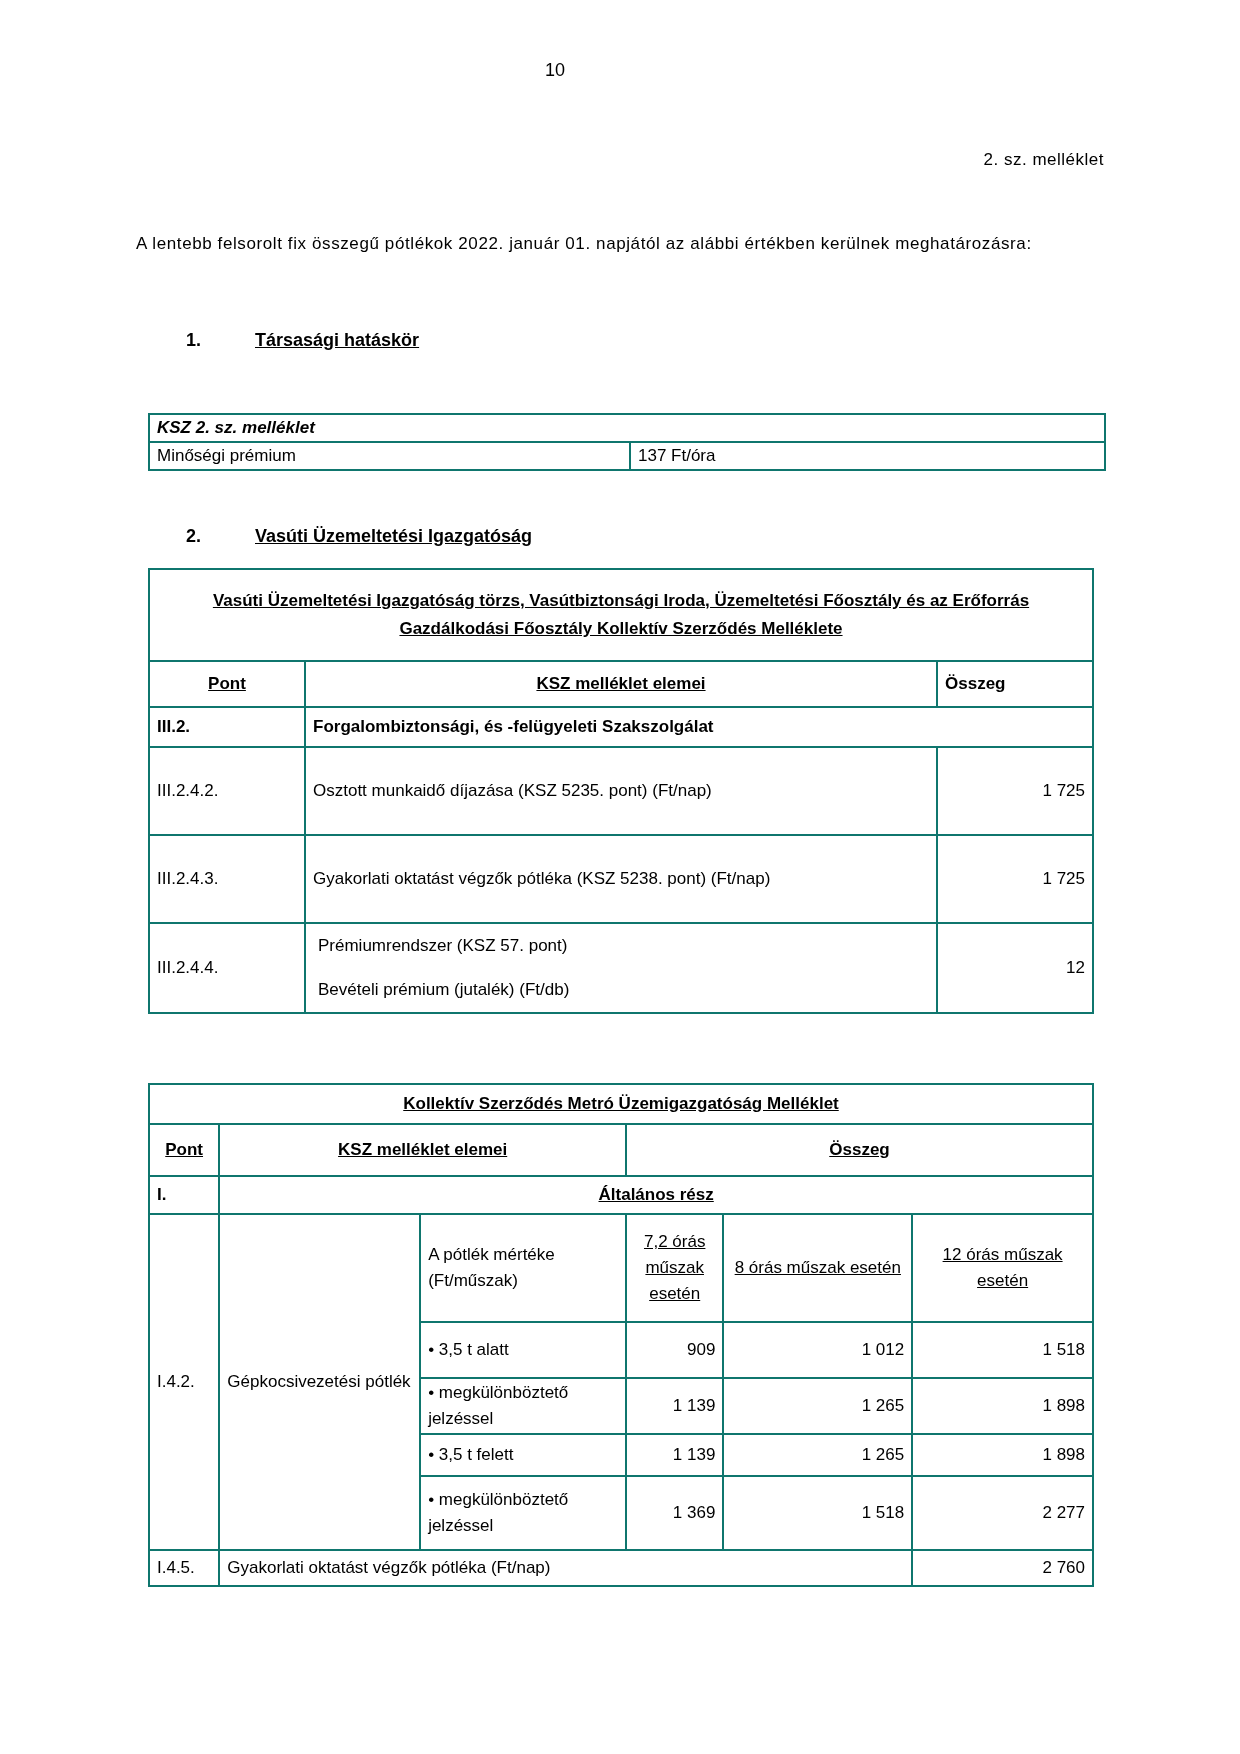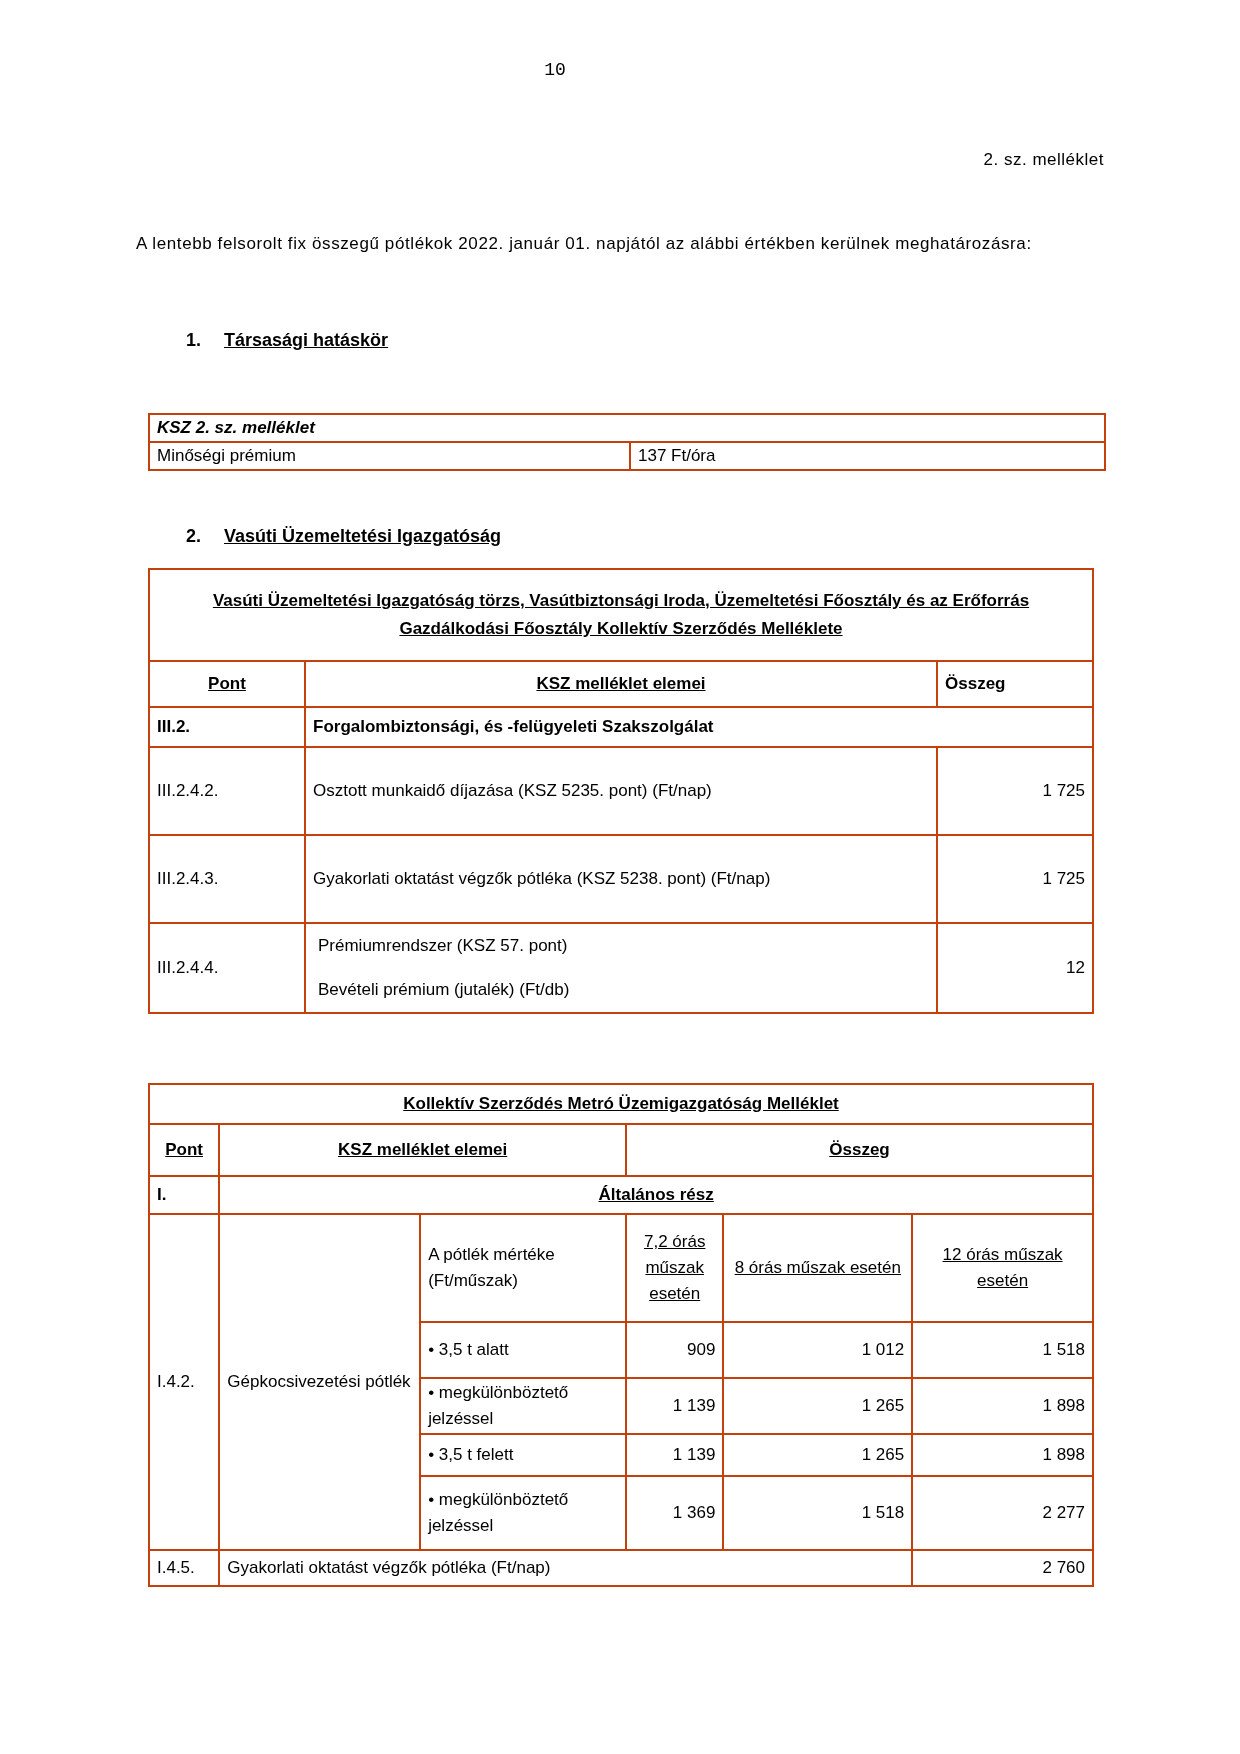--- a/index.html
+++ b/index.html
@@ -1,24 +1,24 @@
 <!DOCTYPE html>
 <html><head>
 <meta charset="utf-8">
 <style>
   html, body { margin:0; padding:0; background:#fff; }
   body { width:1240px; height:1754px; position:relative; font-family:"Liberation Sans", sans-serif; color:#000; }
-  .pagenum { position:absolute; top:60px; left:0; width:1110px; text-align:center; font-family:Liberation Mono, monospace; font-size:18px; }
+  .pagenum { position:absolute; top:60px; left:0; width:1110px; text-align:center; font-family:Liberation Sans, sans-serif; font-size:18px; }
   .annex { position:absolute; top:150px; right:136px; font-size:17px; letter-spacing:0.5px; }
   .intro { position:absolute; top:230px; left:136px; width:958px; font-size:17px; line-height:28px; text-align:justify; letter-spacing:0.6px; }
   .section { position:absolute; left:186px; font-size:18px; font-weight:bold; }
   .section .num { display:inline-block; width:38px; }
-  .section .title { text-decoration:underline; }
+  .section .title { text-decoration:underline;margin-left:31px; }
   table { border-collapse:collapse; position:absolute; font-size:17px; }
-  td { border:2px solid #c2410c; padding:0 7px; }
+  td { border:2px solid #0f766e; padding:0 7px; }
   .t1 { top:413px; left:148px; width:958px; }
   .t1 td { height:26px; }
   .t2 { top:568px; left:148px; width:946px; }
   .t3 { top:1063px; left:148px; width:946px;margin-top:20px; }
   .b { font-weight:bold; }
   .c { text-align:center;text-decoration:underline; }
   .r { text-align:right; }
   .i { font-style:italic; }
 </style>
 </head>

